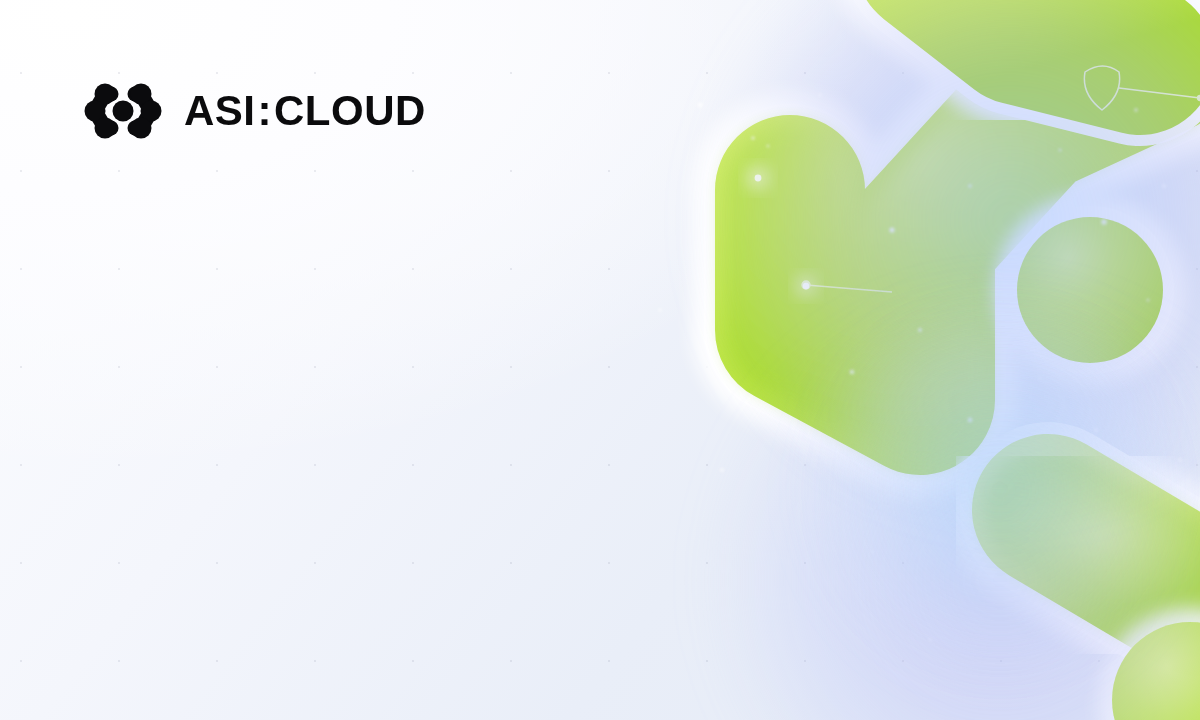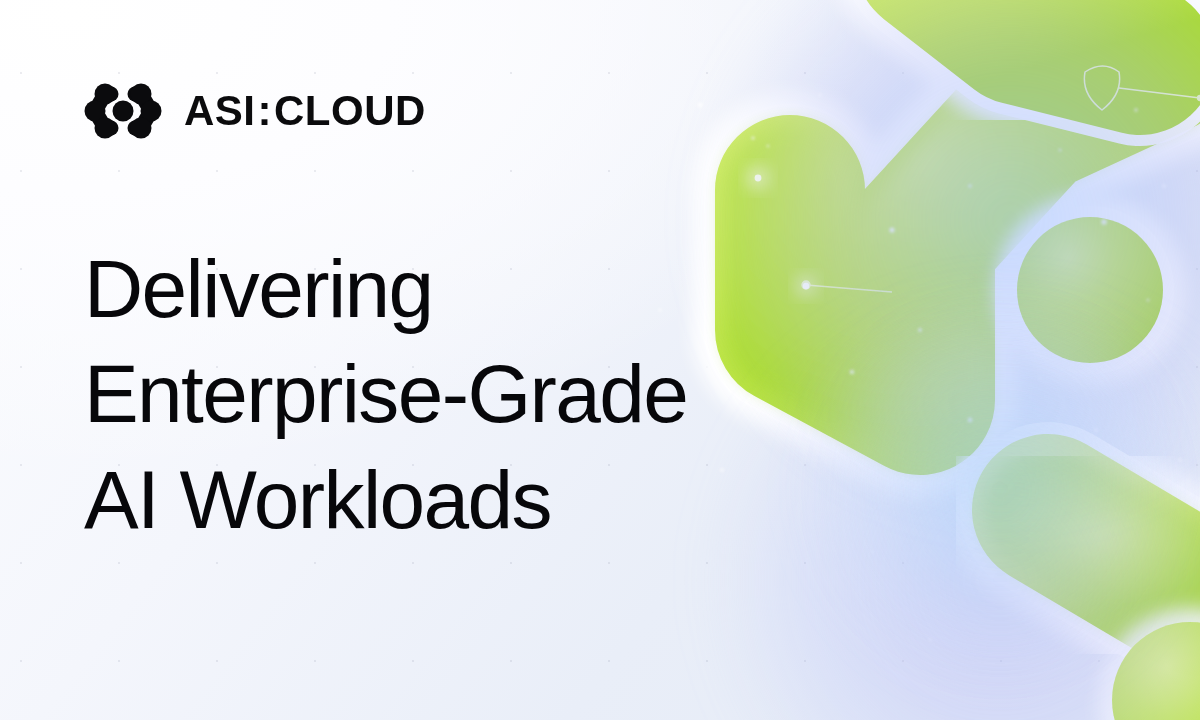--- a/index.html
+++ b/index.html
@@ -365,19 +365,14 @@
         <circle cx="21" cy="48" r="10.5"></circle>
         <circle cx="57" cy="48" r="10.5"></circle>
         <circle cx="39" cy="31" r="10.5"></circle>
       </g>
     </svg>
     <div class="logo-word">
       <span>ASI</span><span class="colon">:</span><span>CLOUD</span>
     </div>
   </div>
 
-  <h1 class="headline">
-    <span class="line">Delivering</span>
-    <span class="line">Enterprise-Grade</span>
-    <span class="line">AI Workloads</span>
-  </h1>
 
 </div>
 
 </body></html>

